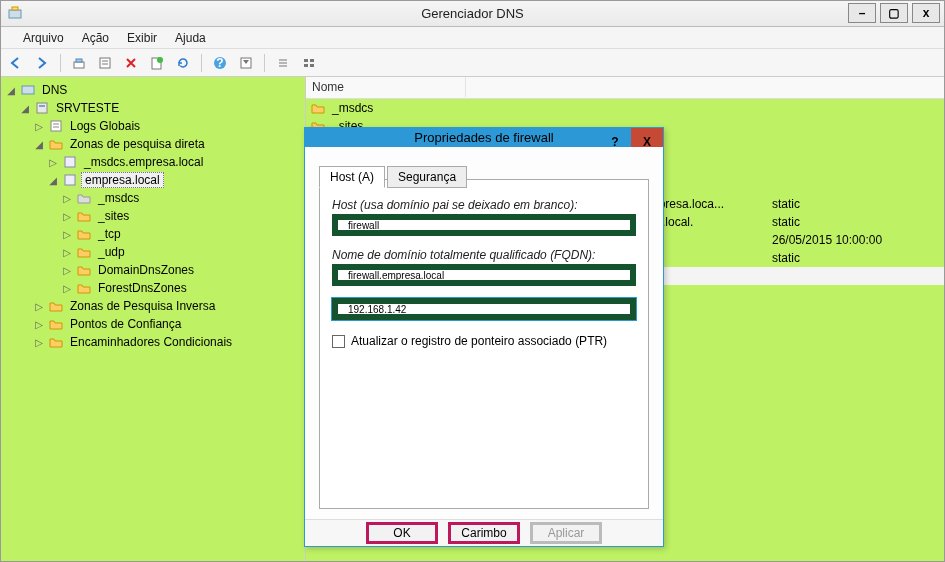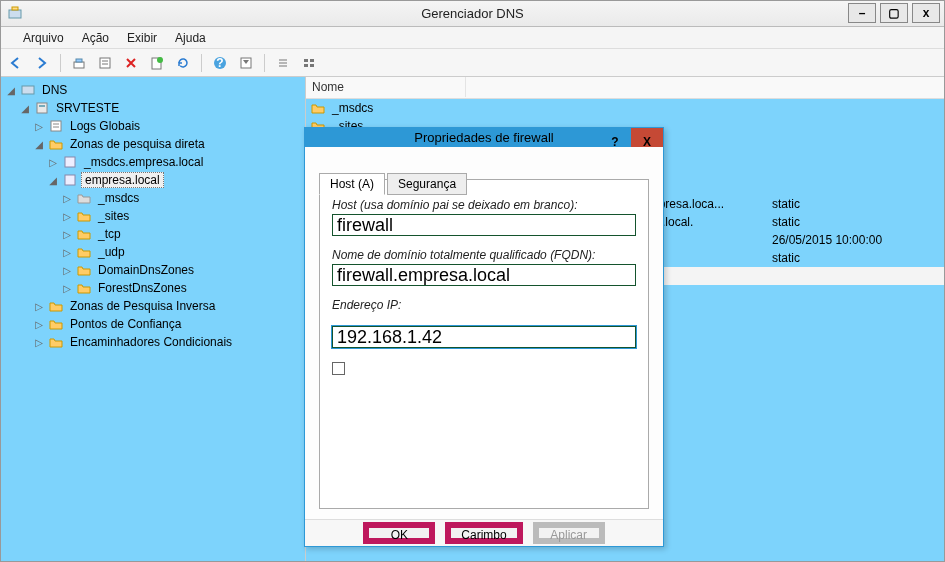--- a/index.html
+++ b/index.html
@@ -1,17 +1,17 @@
 <!DOCTYPE html>
 <html><head>
 <meta charset="utf-8">
 <style>
   * { box-sizing: border-box; font-family: "Segoe UI", Tahoma, sans-serif; font-size: 12px; }
   html, body { margin:0; padding:0; width:945px; height:562px; background:#fff; overflow:hidden; }
-  .window { width:945px; height:562px; border:1px solid #999; background:#7dd3fc; display:flex; flex-direction:column; position:relative; }
+  .window { width:945px; height:562px; border:1px solid #999; background:#bef264; display:flex; flex-direction:column; position:relative; }
   .titlebar { height:26px; background:linear-gradient(#f5f5f5,#eaeaea); border-bottom:1px solid #bbb; display:flex; align-items:center; position:relative; }
   .titlebar .title { position:absolute; left:50%; transform:translateX(-50%); font-size:13px; color:#222; }
   .titlebar .appicon { width:16px; height:16px; margin-left:6px; }
   .winbtns { position:absolute; right:0; top:0; display:flex; height:22px; }
   .winbtn { width:28px; height:20px; margin-top:2px; margin-right:4px; border:1px solid #888; background:#e8e8e8; display:flex; align-items:center; justify-content:center; font-size:13px; font-weight:bold; cursor:pointer; }
   .menubar { height:22px; background:#f5f5f5; border-bottom:1px solid #ddd; display:flex; align-items:center; padding-left:14px; gap:2px; }
   .menuitem { padding:2px 8px; color:#222; cursor:pointer; }
   .toolbar { height:28px; background:#f6f6f6; border-bottom:1px solid #ccc; display:flex; align-items:center; padding:0 4px; gap:4px; }
   .tbtn { width:22px; height:22px; display:flex; align-items:center; justify-content:center; border:1px solid transparent; cursor:pointer; }
   .tsep { width:1px; height:18px; background:#ccc; margin:0 3px; }
@@ -40,29 +40,29 @@
   
   .dialog { position:absolute; left:303px; top:126px; width:360px; height:420px; border:1px solid #2d98d6; background:#fff; box-shadow:2px 2px 6px rgba(0,0,0,.2); display:flex; flex-direction:column; }
   .dlg-title { height:28px; background:#2d98d6; display:flex; align-items:center; position:relative; }
   .dlg-title .dlg-text { position:absolute; left:50%; transform:translateX(-50%); color:#000; font-size:13px; }
   .dlg-btns { position:absolute; right:0; top:0; display:flex; height:28px; }
   .dlg-btn { width:32px; display:flex; align-items:center; justify-content:center; font-weight:bold; font-size:14px; cursor:pointer; }
   .dlg-help { background:#2d98d6; color:#000; }
   .dlg-close { background:#c54935; color:#000; }
   .dlg-body { flex:1; padding:10px 14px; background:#fdfdfd; position:relative; }
   .tabs { display:flex; margin-bottom:0; }
-  .tab { padding:3px 10px; border:1px solid #aaa; background:#eee; margin-right:2px; cursor:pointer; position:relative; top:16px; }
+  .tab { padding:3px 10px; border:1px solid #aaa; background:#eee; margin-right:2px; cursor:pointer; position:relative; top:9px; }
   .tab.active { background:#fff; border-bottom:1px solid #fff; }
   .tabpanel { border:1px solid #aaa; padding:12px; height:330px; background:#fff; }
   .field-label { margin-top:6px; margin-bottom:2px; color:#222;font-style:italic; }
-  .text-input { width:100%; height:22px; border:1px solid #14532d; padding:2px 4px; font-size:18px; }
+  .text-input { width:100%; height:22px; border:6px solid #14532d; padding:2px 10px; font-size:10px; }
   .chkrow { margin-top:14px; display:flex; align-items:center; gap:6px; }
   .chkbox { width:13px; height:13px; border:1px solid #666; background:#fff; cursor:pointer; }
   .dlg-footer { height:38px; border-top:1px solid #ddd; display:flex; align-items:center; justify-content:center; gap:10px; background:#f7f7f7; }
-  .btn { min-width:72px; height:22px; border:6px solid #be185d; background:#f2f2f2; cursor:pointer; padding:0 10px; }
+  .btn { min-width:72px; height:22px; border:3px solid #be185d; background:#f2f2f2; cursor:pointer; padding:0 10px; }
   .btn.disabled { color:#999; border-color:#bbb; cursor:default; }
   
   svg { display:block; }
 </style>
 </head>
 <body>
 
 <div class="window">
 
   <div class="titlebar">
@@ -393,24 +393,24 @@
     <div class="dlg-body">
       <div class="tabs">
         <div class="tab active">Host (A)</div>
         <div class="tab">Segurança</div>
       </div>
       <div class="tabpanel">
         <div class="field-label">Host (usa domínio pai se deixado em branco):</div>
         <input class="text-input" value="firewall" style="">
         <div class="field-label" style="margin-top:12px">Nome de domínio totalmente qualificado (FQDN):</div>
         <input class="text-input" readonly="" value="firewall.empresa.local" style="">
-        <div class="field-label" style="margin-top:12px">Endereço IP:</div>
         <input class="text-input" style="outline: rgb(45, 152, 214) solid 1px; margin-top: 12px;" value="192.168.1.42">
         <div class="chkrow">
           <div class="chkbox"></div>
+          <span>Atualizar o registro de ponteiro associado (PTR)</span>
         </div>
       </div>
     </div>
     <div class="dlg-footer">
       <button class="btn">OK</button>
       <button class="btn">Carimbo</button>
       <button class="btn disabled">Aplicar</button>
     </div>
   </div>
 </div>

